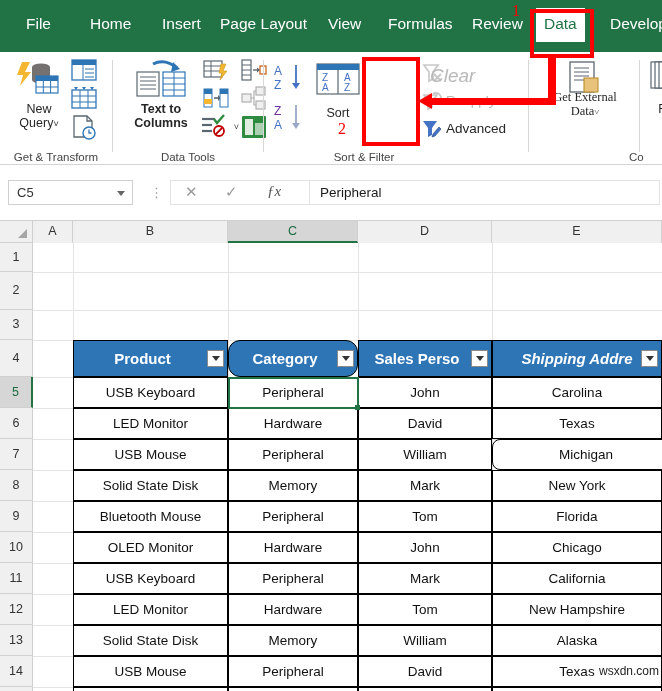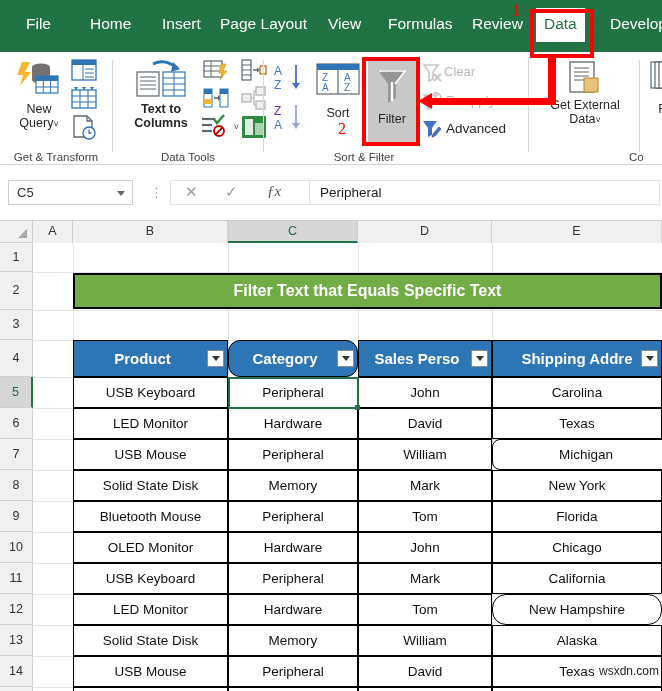--- a/index.html
+++ b/index.html
@@ -318,35 +318,27 @@
           <rect x="2" y="2" width="42" height="6" fill="#2e75b6"></rect>
           <line x1="23" y1="8" x2="23" y2="32" stroke="#5b6770" stroke-width="1.2"></line>
           <text x="7" y="19" font-family="Liberation Sans, sans-serif" font-size="10" fill="#4472c4">Z</text>
           <text x="7" y="29" font-family="Liberation Sans, sans-serif" font-size="10" fill="#4472c4">A</text>
           <text x="29" y="19" font-family="Liberation Sans, sans-serif" font-size="10" fill="#4472c4">A</text>
           <text x="29" y="29" font-family="Liberation Sans, sans-serif" font-size="10" fill="#4472c4">Z</text>
         </svg>
         <div class="btn-txt" style="position:absolute;left:0;top:48px;width:56px;">Sort</div>
       </div>
 
-      <div style="position:absolute;left:104px;top:8px;width:48px;height:84px;background:#c8c8c8;">
-        <svg width="44" height="44" viewBox="0 0 44 44" style="position:absolute;left:2px;top:4px;">
-          <path d="M8 6 L36 6 L26 20 L26 34 L18 39 L18 20 Z" fill="#969696"></path>
-          <path d="M22 18 L22 37" stroke="#ffffff" stroke-width="2.4"></path>
-          <path d="M9 7 L35 7 L25 20" fill="none" stroke="#ffffff" stroke-width="1.6"></path>
-        </svg>
-        <div class="btn-txt" style="position:absolute;left:0;top:52px;width:48px;">Filter</div>
-      </div>
 
       <div style="position:absolute;left:158px;top:10px;width:104px;height:24px;">
         <svg width="20" height="20" viewBox="0 0 20 20" style="position:absolute;left:0;top:1px;">
           <path d="M2 2 L16 2 L11 9 L11 16 L7 18 L7 9 Z" fill="none" stroke="#c9c9c9" stroke-width="1.7"></path>
           <path d="M12 11 L19 18 M19 11 L12 18" stroke="#c9c9c9" stroke-width="2"></path>
         </svg>
-        <span class="btn-txt dim" style="position:absolute;left:22px;top:3px;font-size:13px;">Clear</span>
+        <span class="btn-txt dim" style="position:absolute;left:8px;top:3px;font-size:19px;font-style:italic;">Clear</span>
       </div>
       <div style="position:absolute;left:158px;top:38px;width:104px;height:24px;">
         <svg width="20" height="20" viewBox="0 0 20 20" style="position:absolute;left:0;top:1px;">
           <path d="M2 4 L15 4 L10 10 L10 16 L6 18 L6 10 Z" fill="none" stroke="#c9c9c9" stroke-width="1.7"></path>
           <path d="M11 3 A5 5 0 1 1 14 12" fill="none" stroke="#c9c9c9" stroke-width="1.8"></path>
         </svg>
         <span class="btn-txt dim" style="position:absolute;left:24px;top:3px;font-size:13.5px;">Reapply</span>
       </div>
       <div style="position:absolute;left:158px;top:66px;width:104px;height:24px;">
         <svg width="20" height="20" viewBox="0 0 20 20" style="position:absolute;left:0;top:1px;">
@@ -362,21 +354,21 @@
     <div class="rgroup" style="left:529px; width:133px;">
       <div style="position:absolute;left:8px;top:6px;width:96px;height:90px;">
         <svg width="38" height="38" viewBox="0 0 38 38" style="position:absolute;left:29px;top:2px;">
           <rect x="4" y="2" width="24" height="30" fill="#fff" stroke="#5b6770" stroke-width="1.3"></rect>
           <line x1="8" y1="8" x2="23" y2="8" stroke="#5b6770"></line>
             <line x1="8" y1="12" x2="23" y2="12" stroke="#5b6770"></line>
           <line x1="8" y1="16" x2="23" y2="16" stroke="#5b6770"></line>
             <line x1="8" y1="20" x2="18" y2="20" stroke="#5b6770"></line>
           <rect x="18" y="18" width="14" height="14" fill="#e8c27a" stroke="#b8902e" stroke-width="1.1"></rect>
         </svg>
-        <div class="btn-txt" style="position:absolute;left:0;top:40px;width:96px;">
+        <div class="btn-txt" style="position:absolute;left:0;top:32px;width:96px;font-family:Liberation Serif, serif;">
           <span>Get External</span><br>
           <span>Data</span><span class="chev">˅</span>
         </div>
       </div>
       <div class="rsep" style="left:110px;top:8px;"></div>
       <div style="position:absolute;left:116px;top:6px;width:46px;height:90px;">
         <svg width="34" height="36" viewBox="0 0 34 36" style="position:absolute;left:4px;top:2px;">
           <rect x="2" y="2" width="18" height="26" fill="#fff" stroke="#5b6770" stroke-width="1.2"></rect>
           <rect x="6" y="2" width="18" height="26" fill="#fff" stroke="#5b6770" stroke-width="1.2"></rect>
           <rect x="10" y="2" width="18" height="26" fill="#fff" stroke="#5b6770" stroke-width="1.2"></rect>
@@ -444,39 +436,36 @@
         <div class="gridline-h" style="top: 249px;"></div>
         <div class="gridline-h" style="top: 280px;"></div>
         <div class="gridline-h" style="top: 311px;"></div>
         <div class="gridline-h" style="top: 342px;"></div>
         <div class="gridline-h" style="top: 373px;"></div>
         <div class="gridline-h" style="top: 404px;"></div>
         <div class="gridline-h" style="top: 435px;"></div>
         <div class="gridline-h" style="top: 466px;"></div>
       </div>
 
-    <div class="title-banner" style="left:73px; top:52px; width:589px; height:36px;">
-      <span>Filter Text that Equals Specific Text</span>
-    </div>
 
     <div id="table-host">
         <div class="hdr-cell" style="left: 73px; top: 119px; width: 155px; height: 37px;">
           <span style="padding-right: 16px;">Product</span>
         </div>
         <div class="filter-btn" style="left: 207px; top: 129px;"></div>
         <div class="hdr-cell" style="left: 228px; top: 119px; width: 130px; height: 37px; border-radius: 12px;">
           <span style="padding-right: 16px;">Category</span>
         </div>
         <div class="filter-btn" style="left: 337px; top: 129px;"></div>
         <div class="hdr-cell" style="left: 358px; top: 119px; width: 134px; height: 37px;">
           <span style="padding-right: 16px;">Sales Perso</span>
         </div>
         <div class="filter-btn" style="left: 471px; top: 129px;"></div>
         <div class="hdr-cell" style="left: 492px; top: 119px; width: 170px; height: 37px;">
-          <span style="">Shipping Addre</span>
+          <span style=" font-style: italic;">Shipping Addre</span>
         </div>
         <div class="filter-btn" style="left: 641px; top: 129px;"></div>
         <div class="dcell" style="left: 73px; top: 156px; width: 155px; height: 31px;">USB Keyboard</div>
         <div class="dcell" style="left: 228px; top: 156px; width: 130px; height: 31px;">Peripheral</div>
         <div class="dcell" style="left: 358px; top: 156px; width: 134px; height: 31px;">John</div>
         <div class="dcell" style="left: 492px; top: 156px; width: 170px; height: 31px;">Carolina</div>
         <div class="dcell" style="left: 73px; top: 187px; width: 155px; height: 31px;">LED Monitor</div>
         <div class="dcell" style="left: 228px; top: 187px; width: 130px; height: 31px;">Hardware</div>
         <div class="dcell" style="left: 358px; top: 187px; width: 134px; height: 31px;">David</div>
         <div class="dcell" style="left: 492px; top: 187px; width: 170px; height: 31px;">Texas</div>
@@ -496,21 +485,21 @@
         <div class="dcell" style="left: 228px; top: 311px; width: 130px; height: 31px;">Hardware</div>
         <div class="dcell" style="left: 358px; top: 311px; width: 134px; height: 31px;">John</div>
         <div class="dcell" style="left: 492px; top: 311px; width: 170px; height: 31px;">Chicago</div>
         <div class="dcell" style="left: 73px; top: 342px; width: 155px; height: 31px;">USB Keyboard</div>
         <div class="dcell" style="left: 228px; top: 342px; width: 130px; height: 31px;">Peripheral</div>
         <div class="dcell" style="left: 358px; top: 342px; width: 134px; height: 31px;">Mark</div>
         <div class="dcell" style="left: 492px; top: 342px; width: 170px; height: 31px;">California</div>
         <div class="dcell" style="left: 73px; top: 373px; width: 155px; height: 31px;">LED Monitor</div>
         <div class="dcell" style="left: 228px; top: 373px; width: 130px; height: 31px;">Hardware</div>
         <div class="dcell" style="left: 358px; top: 373px; width: 134px; height: 31px;">Tom</div>
-        <div class="dcell" style="left: 492px; top: 373px; width: 170px; height: 31px; border-radius: 14px;">New Hampshire</div>
+        <div class="dcell" style="left: 492px; top: 373px; width: 170px; height: 31px;">New Hampshire</div>
         <div class="dcell" style="left: 73px; top: 404px; width: 155px; height: 31px;">Solid State Disk</div>
         <div class="dcell" style="left: 228px; top: 404px; width: 130px; height: 31px;">Memory</div>
         <div class="dcell" style="left: 358px; top: 404px; width: 134px; height: 31px;">William</div>
         <div class="dcell" style="left: 492px; top: 404px; width: 170px; height: 31px;">Alaska</div>
         <div class="dcell" style="left: 73px; top: 435px; width: 155px; height: 31px;">USB Mouse</div>
         <div class="dcell" style="left: 228px; top: 435px; width: 130px; height: 31px;">Peripheral</div>
         <div class="dcell" style="left: 358px; top: 435px; width: 134px; height: 31px;">David</div>
         <div class="dcell" style="left: 492px; top: 435px; width: 170px; height: 31px;">Texas</div>
         <div class="dcell" style="left: 73px; top: 466px; width: 155px; height: 31px;">Hard Disk Drive</div>
         <div class="dcell" style="left: 228px; top: 466px; width: 130px; height: 31px;">Memory</div>

